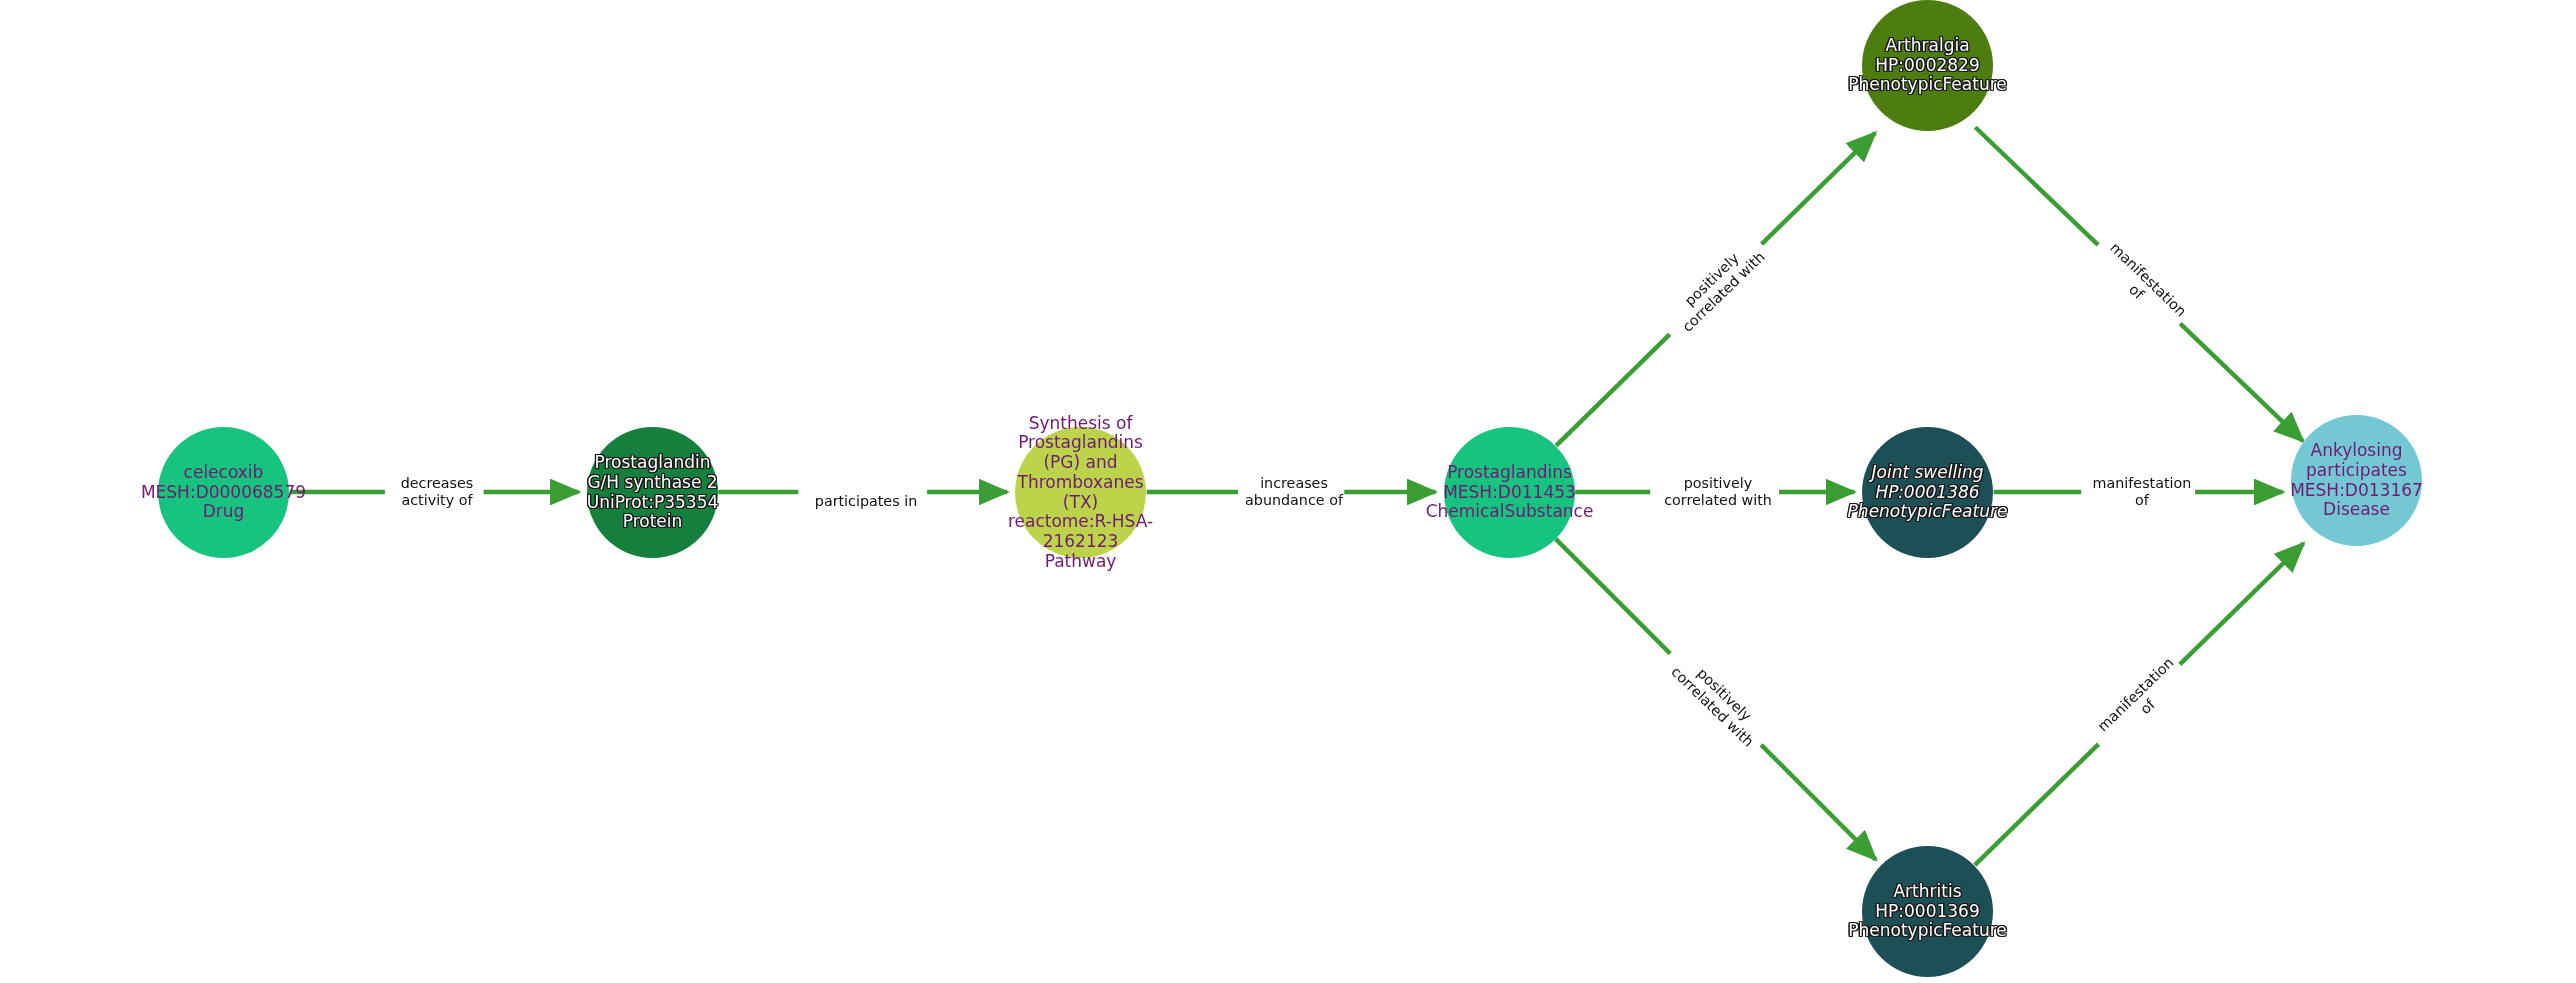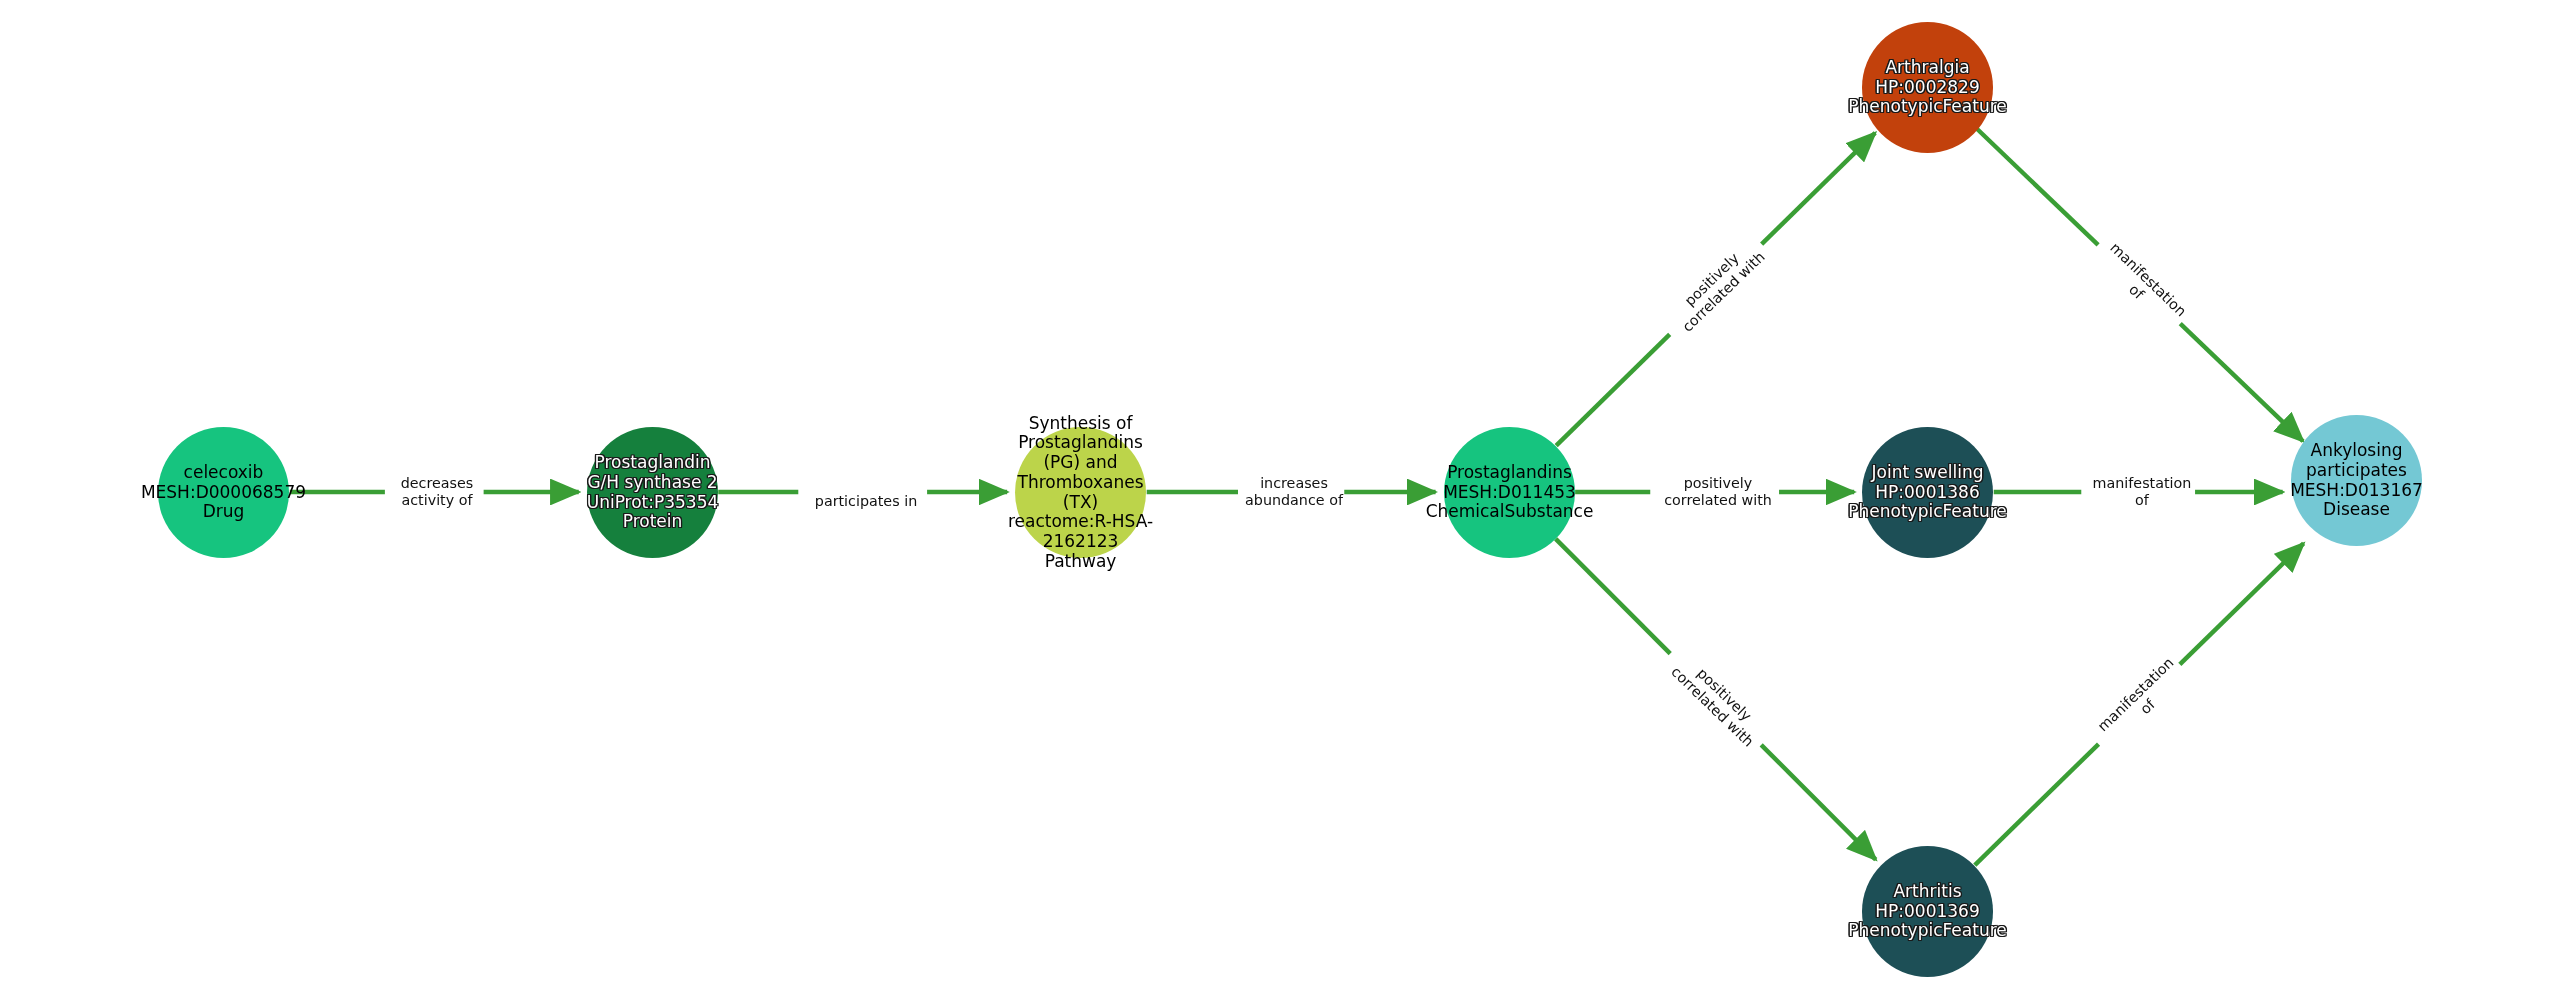--- a/index.html
+++ b/index.html
@@ -35,21 +35,21 @@
   }
   .node-label {
     font-size: 17px;
     line-height: 1.16;
     white-space: nowrap;
     text-align: center;
     pointer-events: none;
   }
   .node-label .ln { display: block; }
   .label-dark {
-    color: #000000;
+    color: #701a75;
   }
   .label-light {
     color: #ffffff;
     text-shadow:
       -1.2px -1.2px 0 #1a1a1a,
        1.2px -1.2px 0 #1a1a1a,
       -1.2px  1.2px 0 #1a1a1a,
        1.2px  1.2px 0 #1a1a1a,
        0px   -1.3px 0 #1a1a1a,
        0px    1.3px 0 #1a1a1a,
@@ -128,28 +128,28 @@
           <span class="ln">Pathway</span>
         </div>
       </div>
       <div class="node" style="left: 1444px; top: 427px; width: 131px; height: 131px; background: rgb(22, 196, 127);">
         <div class="node-label label-dark">
           <span class="ln">Prostaglandins</span>
           <span class="ln">MESH:D011453</span>
           <span class="ln">ChemicalSubstance</span>
         </div>
       </div>
-      <div class="node" style="left: 1862px; top: 22px; width: 131px; height: 131px; background: #c2410c;">
+      <div class="node" style="left: 1862px; top: 0; width: 131px; height: 131px; background: #4d7c0f;">
         <div class="node-label label-light">
           <span class="ln">Arthralgia</span>
           <span class="ln">HP:0002829</span>
           <span class="ln">PhenotypicFeature</span>
         </div>
       </div>
-      <div class="node" style="left: 1862px; top: 427px; width: 131px; height: 131px; background: rgb(29, 79, 86);">
+      <div class="node" style="left: 1862px; top: 427px; width: 131px; height: 131px; background: rgb(29, 79, 86); font-style: italic;">
         <div class="node-label label-light">
           <span class="ln">Joint swelling</span>
           <span class="ln">HP:0001386</span>
           <span class="ln">PhenotypicFeature</span>
         </div>
       </div>
       <div class="node" style="left: 1862px; top: 846px; width: 131px; height: 131px; background: rgb(29, 79, 86); justify-content: center;">
         <div class="node-label label-light">
           <span class="ln">Arthritis</span>
           <span class="ln">HP:0001369</span>

